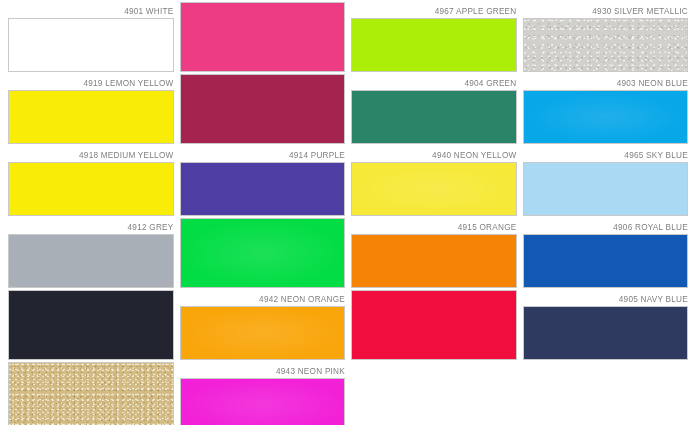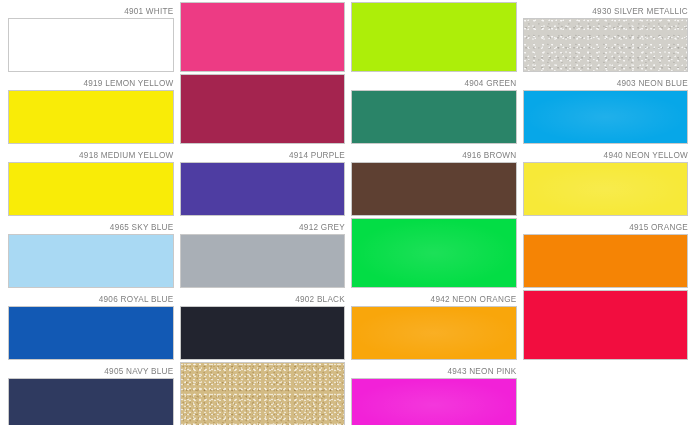--- a/index.html
+++ b/index.html
@@ -109,20 +109,21 @@
 
 <div id="swatch-sheet">
     <div class="swatch-cell">
       <div class="swatch-label">4901 WHITE</div>
       <div class="swatch-chip bordered" style="background-color: rgb(255, 255, 255); border-color: rgb(201, 201, 201);"></div>
     </div>
     <div class="swatch-cell">
       <div class="swatch-chip bordered" style="background-color: rgb(237, 59, 132); border-color: rgb(201, 201, 201);"></div>
     </div>
     <div class="swatch-cell">
+      <div class="swatch-label">4967 APPLE GREEN</div>
       <div class="swatch-chip bordered" style="background-color: rgb(173, 238, 9); border-color: rgb(201, 201, 201);"></div>
     </div>
     <div class="swatch-cell">
       <div class="swatch-label">4930 SILVER METALLIC</div>
       <div class="swatch-chip bordered metallic" style="background-color: rgb(210, 208, 202); border-color: rgb(201, 201, 201);"></div>
     </div>
     <div class="swatch-cell">
       <div class="swatch-label">4919 LEMON YELLOW</div>
       <div class="swatch-chip bordered" style="background-color: rgb(249, 236, 7); border-color: rgb(201, 201, 201);"></div>
     </div>
@@ -139,24 +140,20 @@
     </div>
     <div class="swatch-cell">
       <div class="swatch-label">4918 MEDIUM YELLOW</div>
       <div class="swatch-chip bordered" style="background-color: rgb(249, 236, 7); border-color: rgb(201, 201, 201);"></div>
     </div>
     <div class="swatch-cell">
       <div class="swatch-label">4914 PURPLE</div>
       <div class="swatch-chip bordered" style="background-color: rgb(78, 61, 162); border-color: rgb(201, 201, 201);"></div>
     </div>
     <div class="swatch-cell">
-      <div class="swatch-label">4916 BROWN</div>
-      <div class="swatch-chip bordered" style="background-color: rgb(94, 64, 50); border-color: rgb(201, 201, 201);"></div>
-    </div>
-    <div class="swatch-cell">
       <div class="swatch-label">4940 NEON YELLOW</div>
       <div class="swatch-chip bordered neon" style="background-color: rgb(247, 233, 56); border-color: rgb(201, 201, 201);"></div>
     </div>
     <div class="swatch-cell">
       <div class="swatch-label">4965 SKY BLUE</div>
       <div class="swatch-chip bordered" style="background-color: rgb(169, 217, 243); border-color: rgb(201, 201, 201);"></div>
     </div>
     <div class="swatch-cell">
       <div class="swatch-label">4912 GREY</div>
       <div class="swatch-chip bordered" style="background-color: rgb(169, 175, 182); border-color: rgb(201, 201, 201);"></div>
@@ -166,21 +163,20 @@
     </div>
     <div class="swatch-cell">
       <div class="swatch-label">4915 ORANGE</div>
       <div class="swatch-chip bordered" style="background-color: rgb(245, 132, 5); border-color: rgb(201, 201, 201);"></div>
     </div>
     <div class="swatch-cell">
       <div class="swatch-label">4906 ROYAL BLUE</div>
       <div class="swatch-chip bordered" style="background-color: rgb(18, 89, 180); border-color: rgb(201, 201, 201);"></div>
     </div>
     <div class="swatch-cell">
-      <div class="swatch-label">4902 BLACK</div>
       <div class="swatch-chip bordered" style="background-color: rgb(34, 36, 47); border-color: rgb(201, 201, 201);"></div>
     </div>
     <div class="swatch-cell">
       <div class="swatch-label">4942 NEON ORANGE</div>
       <div class="swatch-chip bordered neon" style="background-color: rgb(249, 166, 11); border-color: rgb(201, 201, 201);"></div>
     </div>
     <div class="swatch-cell">
       <div class="swatch-chip bordered" style="background-color: rgb(242, 13, 63); border-color: rgb(201, 201, 201);"></div>
     </div>
     <div class="swatch-cell">

